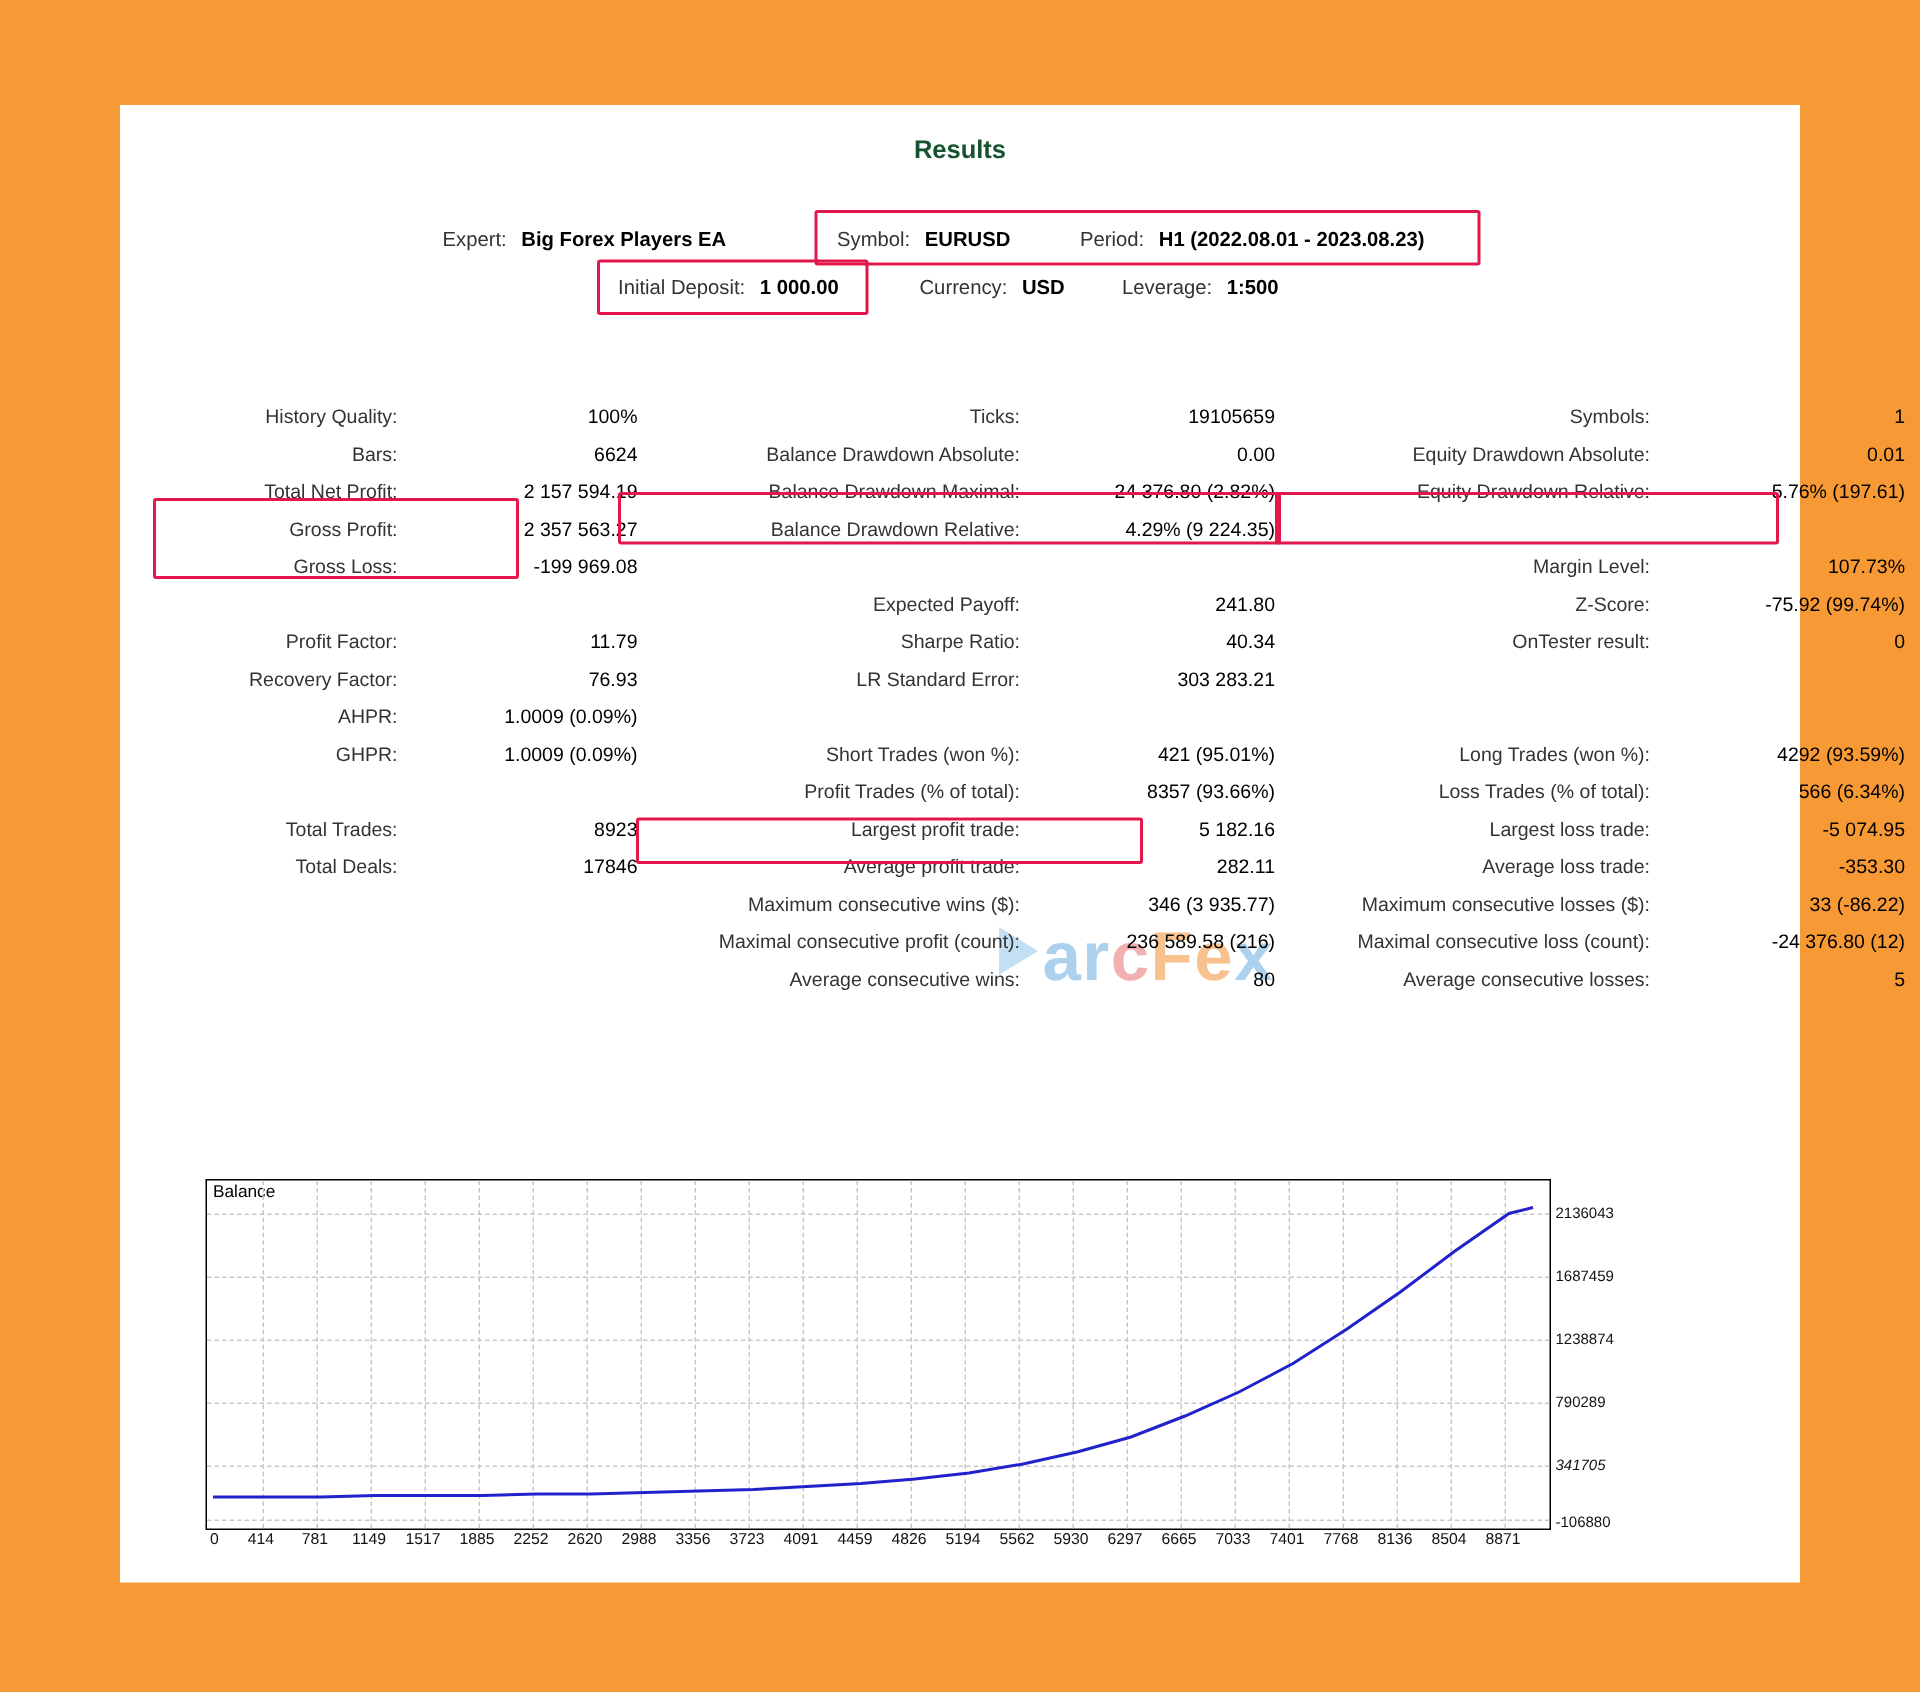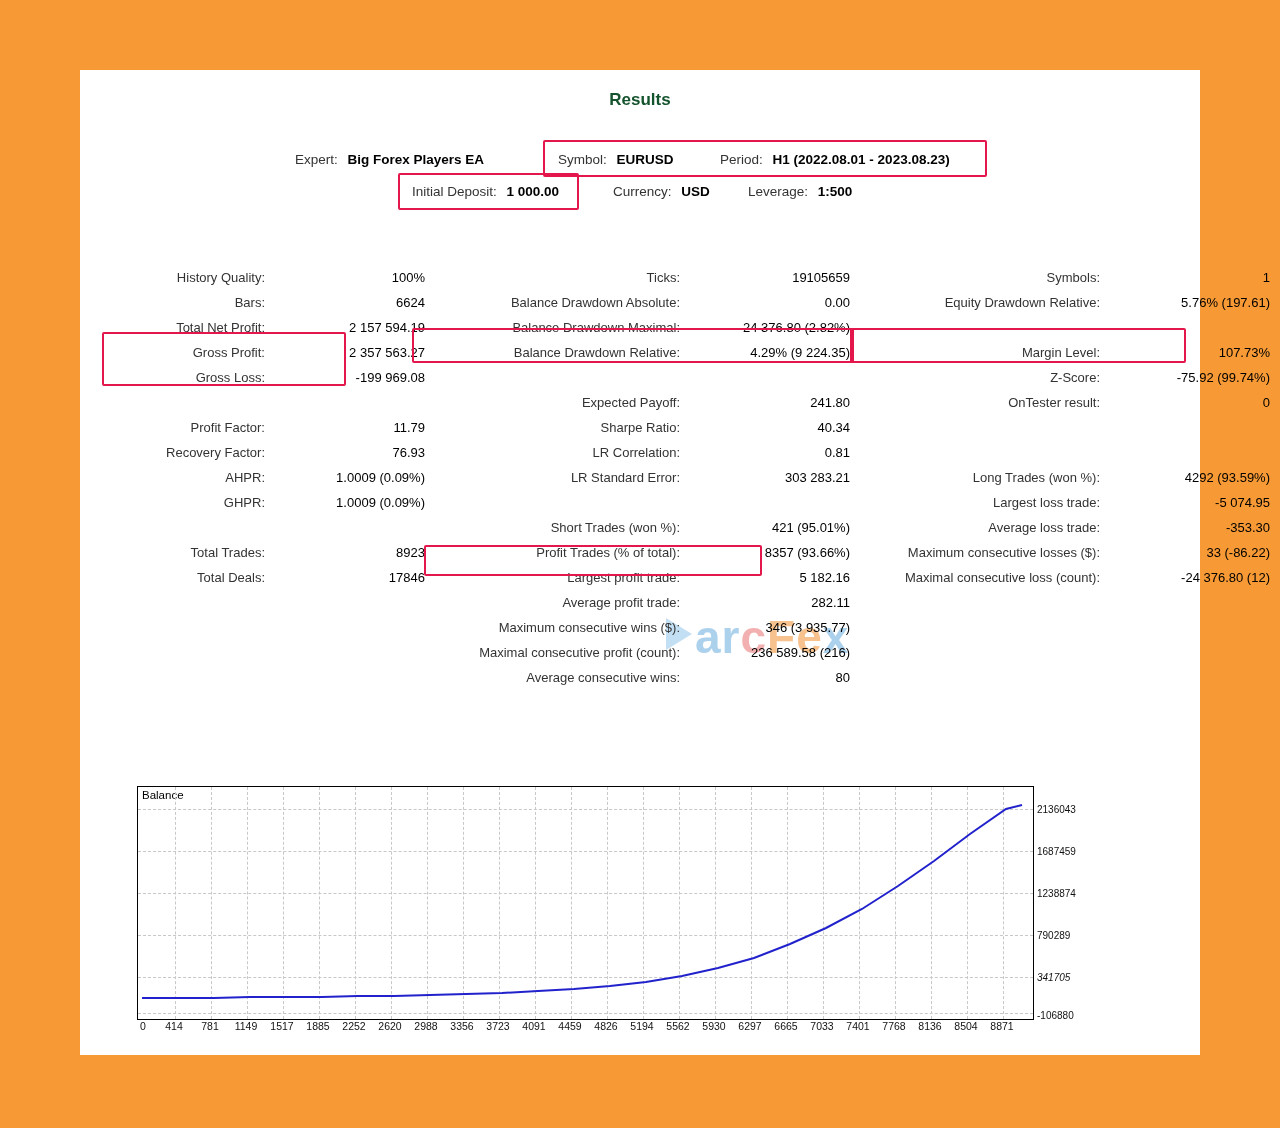--- a/index.html
+++ b/index.html
@@ -267,24 +267,20 @@
       <div class="srow"></div>
       <div class="srow">
           <span class="k">Expected Payoff:</span>
           <span class="v">241.80</span>
         </div>
       <div class="srow">
           <span class="k">Sharpe Ratio:</span>
           <span class="v">40.34</span>
         </div>
       <div class="srow">
-          <span class="k">LR Correlation:</span>
-          <span class="v">0.81</span>
-        </div>
-      <div class="srow">
           <span class="k">LR Standard Error:</span>
           <span class="v">303 283.21</span>
         </div>
       <div class="srow"></div>
       <div class="srow">
           <span class="k">Short Trades (won %):</span>
           <span class="v">421 (95.01%)</span>
         </div>
       <div class="srow">
           <span class="k">Profit Trades (% of total):</span>
@@ -311,20 +307,24 @@
           <span class="v">80</span>
         </div>
     </div>
 
     <div class="col" id="col3">
       <div class="srow">
           <span class="k">Symbols:</span>
           <span class="v">1</span>
         </div>
       <div class="srow">
+          <span class="k">Equity Drawdown Absolute:</span>
+          <span class="v">0.01</span>
+        </div>
+      <div class="srow">
           <span class="k">Equity Drawdown Relative:</span>
           <span class="v">5.76% (197.61)</span>
         </div>
       <div class="srow"></div>
       <div class="srow">
           <span class="k">Margin Level:</span>
           <span class="v">107.73%</span>
         </div>
       <div class="srow">
           <span class="k">Z-Score:</span>
@@ -334,34 +334,42 @@
           <span class="k">OnTester result:</span>
           <span class="v">0</span>
         </div>
       <div class="srow"></div>
       <div class="srow"></div>
       <div class="srow">
           <span class="k">Long Trades (won %):</span>
           <span class="v">4292 (93.59%)</span>
         </div>
       <div class="srow">
+          <span class="k">Loss Trades (% of total):</span>
+          <span class="v">566 (6.34%)</span>
+        </div>
+      <div class="srow">
           <span class="k">Largest loss trade:</span>
           <span class="v">-5 074.95</span>
         </div>
       <div class="srow">
           <span class="k">Average loss trade:</span>
           <span class="v">-353.30</span>
         </div>
       <div class="srow">
           <span class="k">Maximum consecutive losses ($):</span>
           <span class="v">33 (-86.22)</span>
         </div>
       <div class="srow">
           <span class="k">Maximal consecutive loss (count):</span>
           <span class="v">-24 376.80 (12)</span>
+        </div>
+      <div class="srow">
+          <span class="k">Average consecutive losses:</span>
+          <span class="v">5</span>
         </div>
     </div>
 
   </div>
 
   <div class="hl" style="left:22px; top:262px; width:240px; height:50px;"></div>
   <div class="hl" style="left:332px; top:258px; width:438px; height:31px;"></div>
   <div class="hl" style="left:770px; top:258px; width:332px; height:31px;"></div>
   <div class="hl" style="left:344px; top:475px; width:334px; height:27px;"></div>
 

